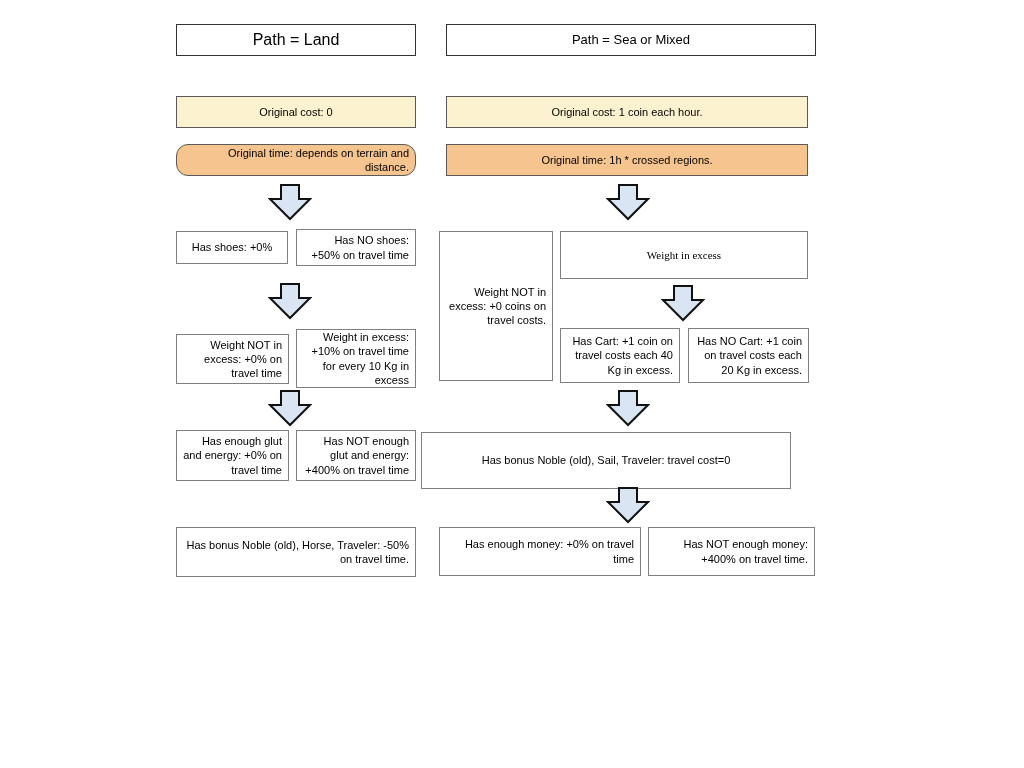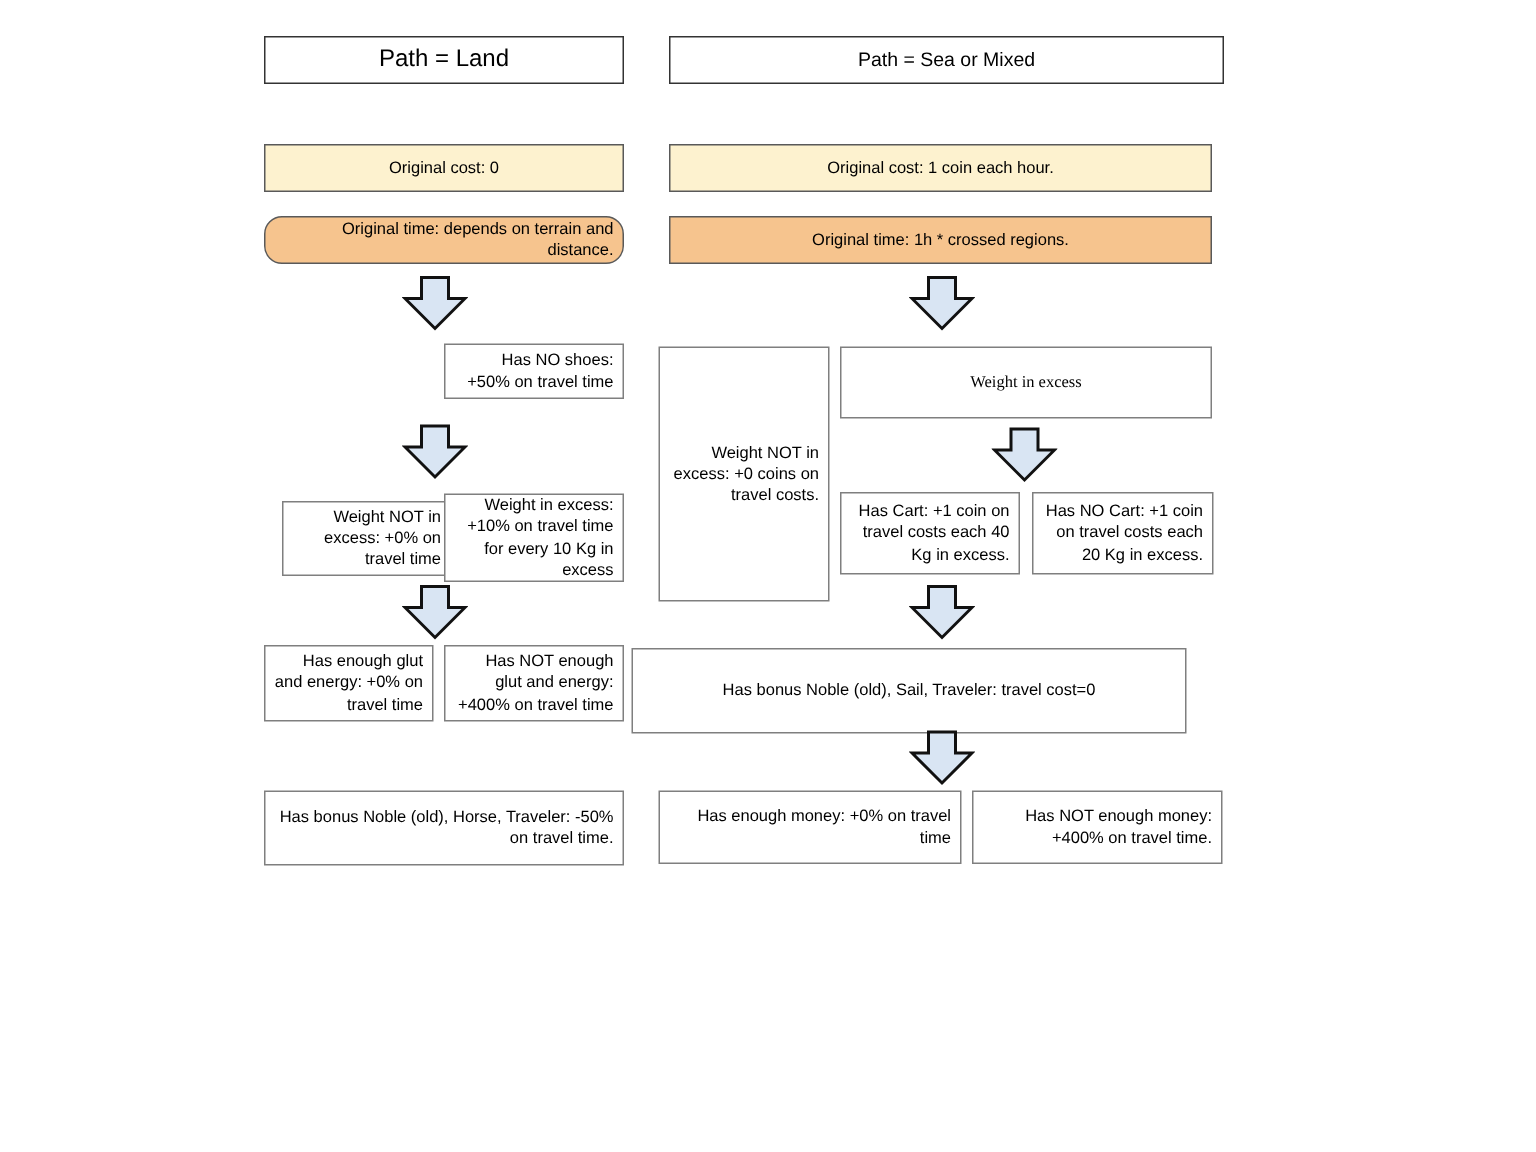--- a/index.html
+++ b/index.html
@@ -65,29 +65,30 @@
   <div class="box cost" style="left:176px; top:96px; width:240px; height:32px;">Original cost: 0</div>
 
   <div class="box time" style="left:176px; top:144px; width:240px; height:32px;border-radius:12px;">Original time: depends on terrain and distance.</div>
 
   <div class="arrow" style="left:268px; top:183px;">
     <svg viewBox="0 0 44 38" aria-hidden="true">
         <path d="M13 2 L31 2 L31 16 L42 16 L22 36 L2 16 L13 16 Z"></path>
       </svg>
   </div>
 
+  <div class="box" style="left:176px; top:231px; width:112px; height:33px;">Has shoes: +0%</div>
   <div class="box" style="left:296px; top:229px; width:120px; height:37px;">Has NO shoes: +50% on travel time</div>
 
   <div class="arrow" style="left:268px; top:282px;">
     <svg viewBox="0 0 44 38" aria-hidden="true">
         <path d="M13 2 L31 2 L31 16 L42 16 L22 36 L2 16 L13 16 Z"></path>
       </svg>
   </div>
 
-  <div class="box" style="left:176px; top:334px; width:113px; height:50px;margin-left:12px;">Weight NOT in excess: +0% on travel time</div>
+  <div class="box" style="left:176px; top:334px; width:113px; height:50px;">Weight NOT in excess: +0% on travel time</div>
   <div class="box" style="left:296px; top:329px; width:120px; height:59px;">Weight in excess: +10% on travel time for every 10 Kg in excess</div>
 
   <div class="arrow" style="left:268px; top:389px;">
     <svg viewBox="0 0 44 38" aria-hidden="true">
         <path d="M13 2 L31 2 L31 16 L42 16 L22 36 L2 16 L13 16 Z"></path>
       </svg>
   </div>
 
   <div class="box" style="left:176px; top:430px; width:113px; height:51px;">Has enough glut and energy: +0% on travel time</div>
   <div class="box" style="left:296px; top:430px; width:120px; height:51px;">Has NOT enough glut and energy: +400% on travel time</div>
@@ -99,21 +100,21 @@
   <div class="box cost" style="left:446px; top:96px; width:362px; height:32px;">Original cost: 1 coin each hour.</div>
 
   <div class="box time" style="left:446px; top:144px; width:362px; height:32px;">Original time: 1h * crossed regions.</div>
 
   <div class="arrow" style="left:606px; top:183px;">
     <svg viewBox="0 0 44 38" aria-hidden="true">
         <path d="M13 2 L31 2 L31 16 L42 16 L22 36 L2 16 L13 16 Z"></path>
       </svg>
   </div>
 
-  <div class="box" style="left:439px; top:231px; width:114px; height:170px;">Weight NOT in excess: +0 coins on travel costs.</div>
+  <div class="box" style="left:439px; top:231px; width:114px; height:150px;">Weight NOT in excess: +0 coins on travel costs.</div>
   <div class="box" style="left:560px; top:231px; width:248px; height:48px;font-family:Liberation Serif, serif;">Weight in excess</div>
 
   <div class="arrow" style="left:661px; top:284px;">
     <svg viewBox="0 0 44 38" aria-hidden="true">
         <path d="M13 2 L31 2 L31 16 L42 16 L22 36 L2 16 L13 16 Z"></path>
       </svg>
   </div>
 
   <div class="box" style="left:560px; top:328px; width:120px; height:55px;">Has Cart: +1 coin on travel costs each 40 Kg in excess.</div>
   <div class="box" style="left:688px; top:328px; width:121px; height:55px;">Has NO Cart: +1 coin on travel costs each 20 Kg in excess.</div>

